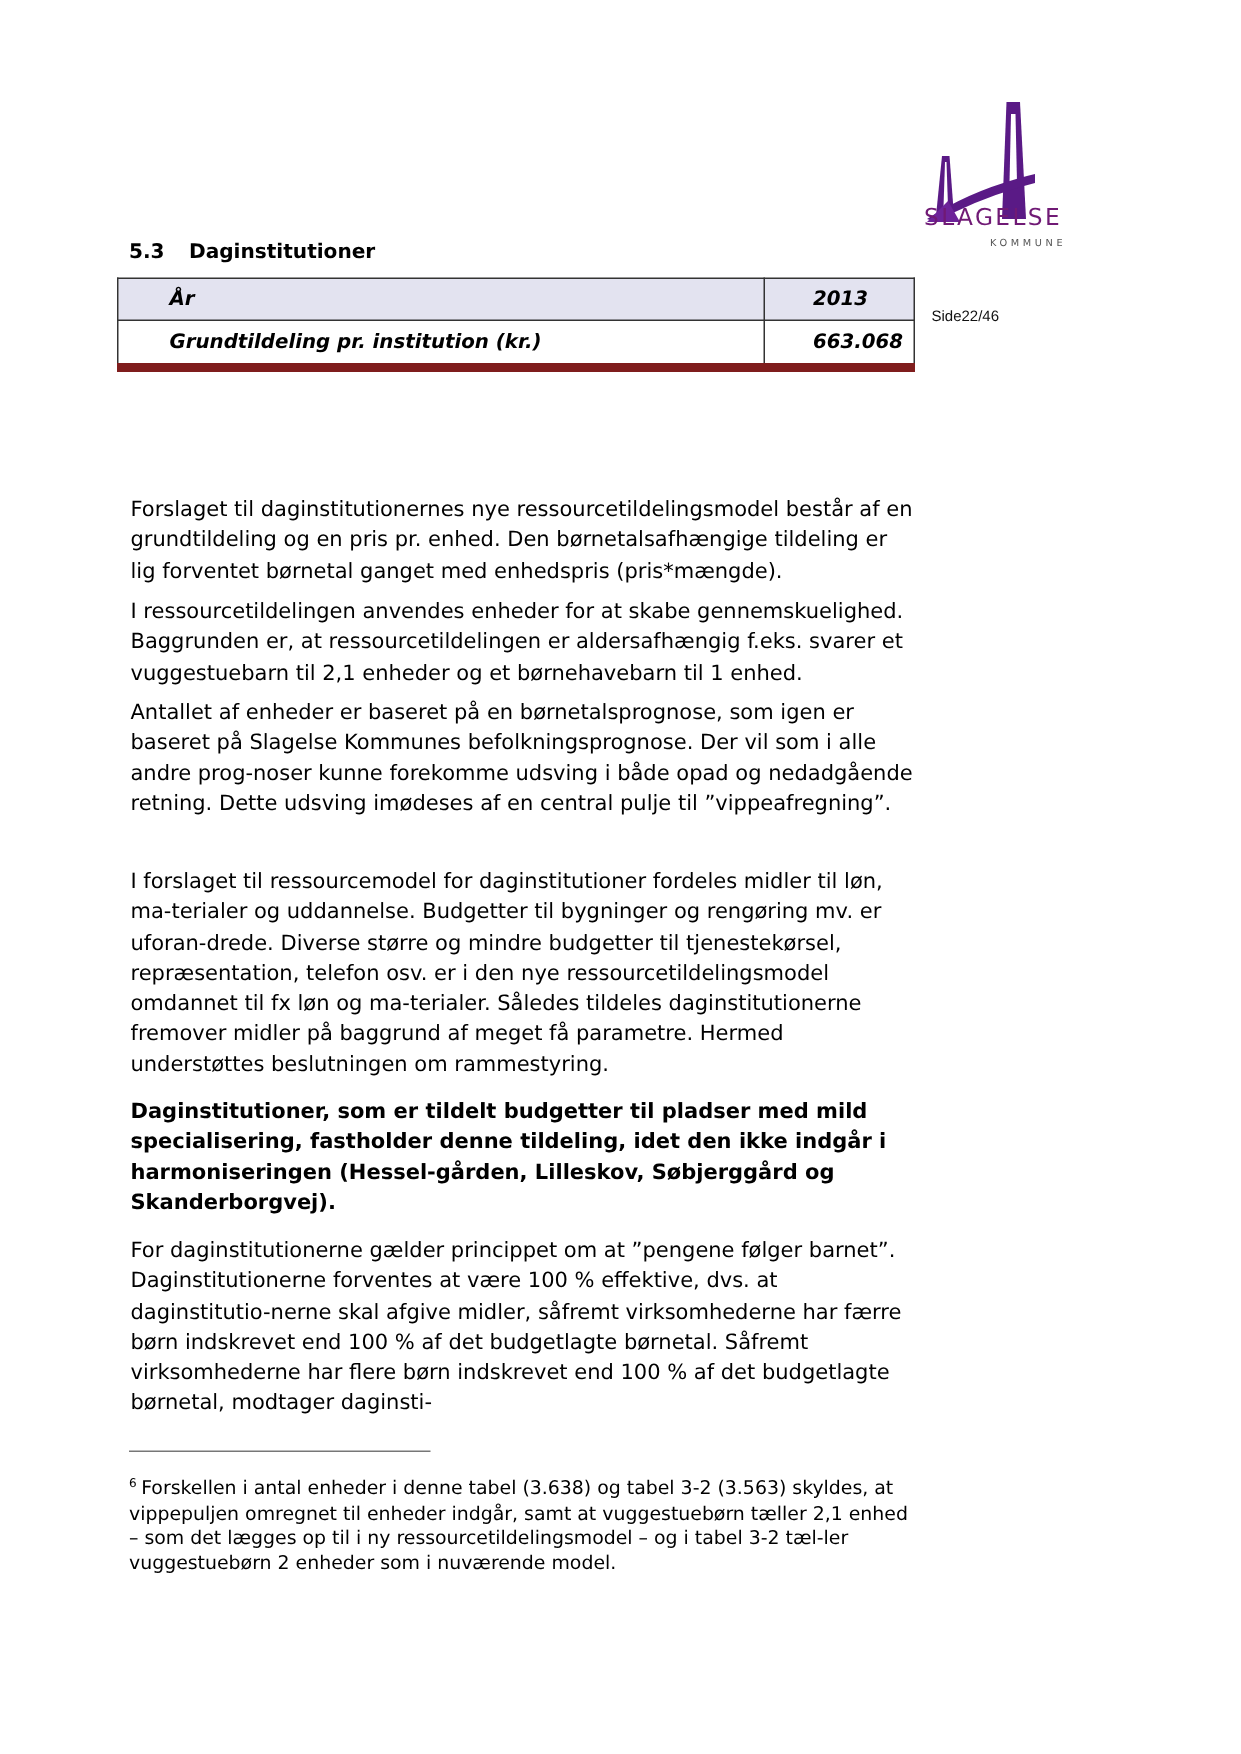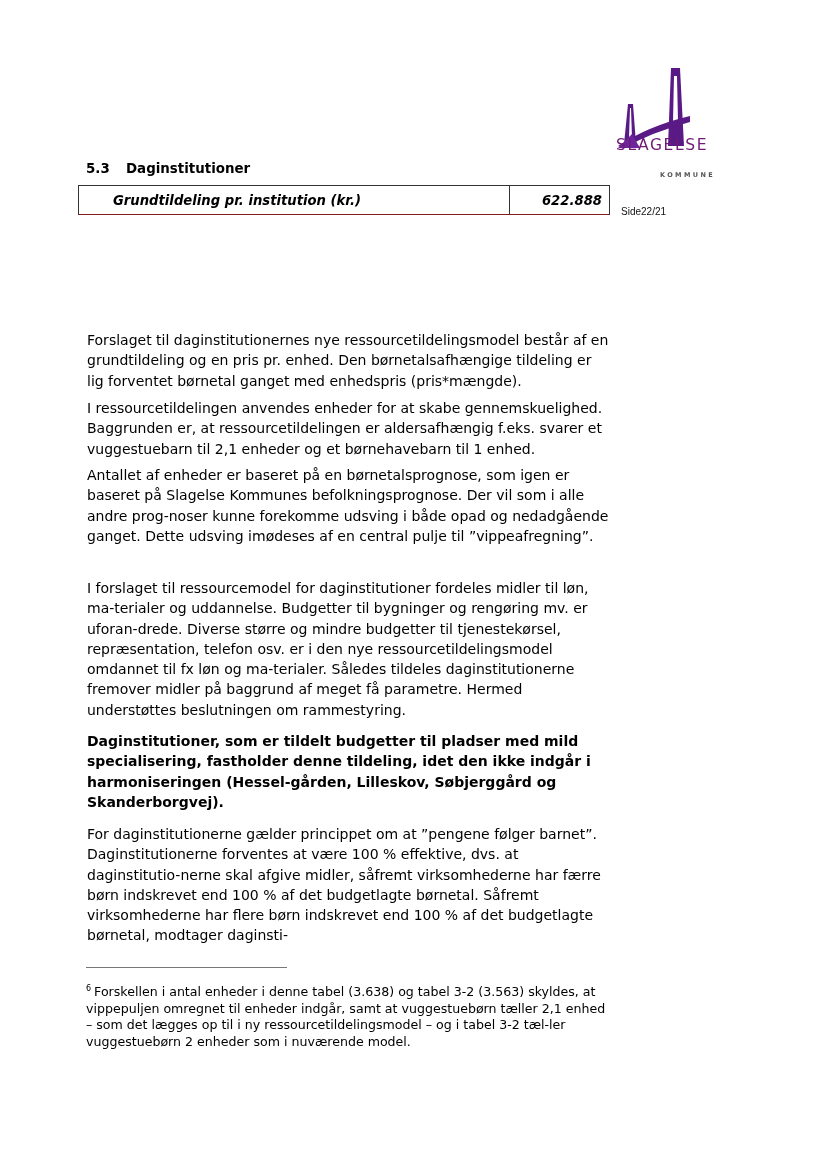--- a/index.html
+++ b/index.html
@@ -7,43 +7,43 @@
     width: 827px; height: 1169px; position: relative; overflow: hidden;
     font-family: "DejaVu Sans", sans-serif; color: #000;
   }
   .logo { position: absolute; left: 612px; top: 60px; width: 110px; height: 125px; }
   .logo svg { position: absolute; left: 6px; top: 4px; }
   .logo .name {
     position: absolute; left: 4px; top: 76px; font-family: "DejaVu Sans", sans-serif;
     font-weight: normal; font-size: 15.5px; letter-spacing: 1.6px; color: #701a75;
   }
   .logo .sub {
-    position: absolute; left: 6px; top: 111px; font-size: 6.5px; letter-spacing: 2.4px;
-    color: #555; font-weight: bold; padding-left: 42px;
+    position: absolute; left: 6px; top: 98px; font-size: 6.5px; letter-spacing: 2.4px;
+    color: #555; font-weight: normal; padding-left: 42px;
   }
   .page-no { position: absolute; left: 621px; top: 206px; font-size: 10px; font-family: "Liberation Sans", sans-serif; color: #111; }
 
   .heading {
     position: absolute; left: 86px; top: 161px; font-weight: bold; font-size: 13.4px;
   }
   .heading .num { display: inline-block; width: 40px; }
 
   table.data {
     position: absolute; left: 78px; top: 185px; width: 532px; border-collapse: collapse;
     font-size: 13.2px; font-weight: bold; font-style: italic;
   }
   table.data td {
     border: 1px solid #333; height: 28px; padding: 0; vertical-align: middle;
   }
   table.data tr.hdr td { background: #e3e3f0; height: 27px; }
   table.data td.lbl { padding-left: 34px; width: 396px; }
   table.data td.val { text-align: right; padding-right: 7px; }
   table.data tr.hdr td.val { text-align: left; padding-left: 32px; }
   table.data sup { font-size: 8px; vertical-align: 6px; margin-left: 2px; }
-  table.data tr:last-child td { border-bottom: 1px solid #7f1d1d; }
+  table.data tr:last-child td { border-bottom: 6px solid #7f1d1d; }
 
   .body-text { position: absolute; left: 87px; width: 525px; font-size: 14px; line-height: 20.3px; }
   .body-text p { margin: 0; }
 
   .fn-rule { position: absolute; left: 86px; top: 967px; width: 201px; border-top: 1px solid #777; }
   .footnote { position: absolute; left: 86px; top: 981px; width: 525px; font-size: 12.6px; line-height: 16.5px; }
   .footnote sup { font-size: 8px; vertical-align: 5px; margin-right: 3px; }
 </style>
 </head>
 <body>
@@ -57,43 +57,47 @@
     <polygon points="53,4 62,4 66,82 50,82" fill="#5a1a86"></polygon>
     <polygon points="56,12 59,12 60,58 55,58" fill="#ffffff"></polygon>
 
     <path d="M0,82 Q30,62 72,52 L72,58 Q34,68 6,84 Z" fill="#5a1a86"></path>
     <polygon points="0,84 14,70 22,84" fill="#6d2399"></polygon>
   </svg>
   <div class="name">SLAGELSE</div>
   <div class="sub">KOMMUNE</div>
 </div>
 
-<div class="page-no">Side22/21</div>
+<div class="page-no">Side22/46</div>
 
 <div class="heading">
   <span class="num">5.3</span><span>Daginstitutioner</span>
 </div>
 
 <table class="data">
   <tbody>
+      <tr class="hdr">
+    <td class="lbl">År</td>
+    <td class="val">2013</td>
+  </tr>
   <tr>
     <td class="lbl">Grundtildeling pr. institution (kr.)</td>
-    <td class="val">622.888</td>
+    <td class="val">663.068</td>
   </tr>
 </tbody>
   </table>
 
 <div class="body-text" style="top:330px;">
   <p>Forslaget til daginstitutionernes nye ressourcetildelingsmodel består af en grundtildeling og en pris pr. enhed. Den børnetalsafhængige tildeling er lig forventet børnetal ganget med enhedspris (pris*mængde).</p>
 </div>
 <div class="body-text" style="top:398px;">
   <p>I ressourcetildelingen anvendes enheder for at skabe gennemskuelighed. Baggrunden er, at ressourcetildelingen er aldersafhængig f.eks. svarer et vuggestuebarn til 2,1 enheder og et børnehavebarn til 1 enhed.</p>
 </div>
 <div class="body-text" style="top:465px;">
-  <p>Antallet af enheder er baseret på en børnetalsprognose, som igen er baseret på Slagelse Kommunes befolkningsprognose. Der vil som i alle andre prog-noser kunne forekomme udsving i både opad og nedadgående ganget. Dette udsving imødeses af en central pulje til ”vippeafregning”.</p>
+  <p>Antallet af enheder er baseret på en børnetalsprognose, som igen er baseret på Slagelse Kommunes befolkningsprognose. Der vil som i alle andre prog-noser kunne forekomme udsving i både opad og nedadgående retning. Dette udsving imødeses af en central pulje til ”vippeafregning”.</p>
 </div>
 <div class="body-text" style="top:578px;">
   <p>I forslaget til ressourcemodel for daginstitutioner fordeles midler til løn, ma-terialer og uddannelse. Budgetter til bygninger og rengøring mv. er uforan-drede. Diverse større og mindre budgetter til tjenestekørsel, repræsentation, telefon osv. er i den nye ressourcetildelingsmodel omdannet til fx løn og ma-terialer. Således tildeles daginstitutionerne fremover midler på baggrund af meget få parametre. Hermed understøttes beslutningen om rammestyring.</p>
 </div>
 <div class="body-text" style="top:731px;font-weight:bold;">
   <p>Daginstitutioner, som er tildelt budgetter til pladser med mild specialisering, fastholder denne tildeling, idet den ikke indgår i harmoniseringen (Hessel-gården, Lilleskov, Søbjerggård og Skanderborgvej).</p>
 </div>
 <div class="body-text" style="top:824px;">
   <p>For daginstitutionerne gælder princippet om at ”pengene følger barnet”. Daginstitutionerne forventes at være 100 % effektive, dvs. at daginstitutio-nerne skal afgive midler, såfremt virksomhederne har færre børn indskrevet end 100 % af det budgetlagte børnetal. Såfremt virksomhederne har flere børn indskrevet end 100 % af det budgetlagte børnetal, modtager daginsti-</p>
 </div>

